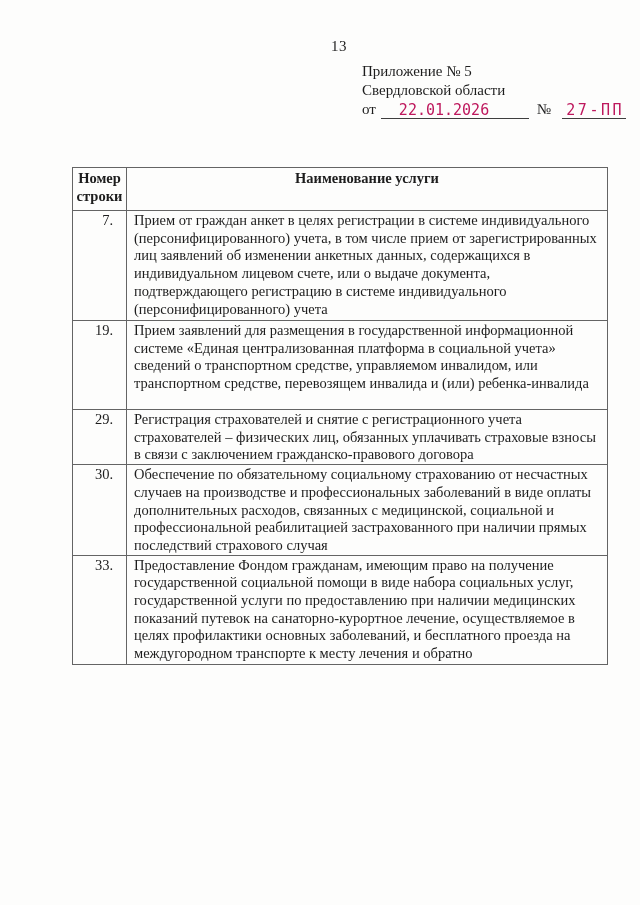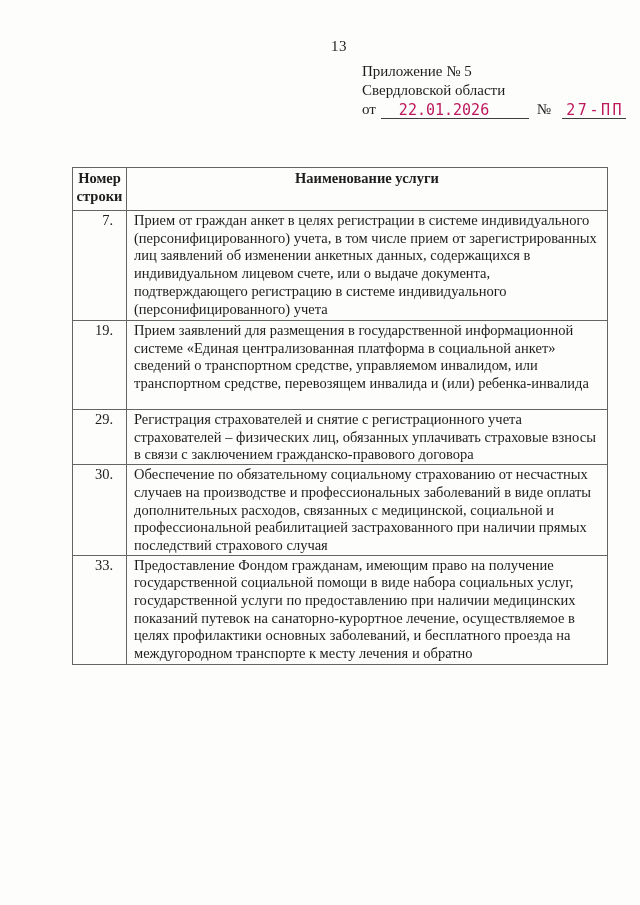--- a/index.html
+++ b/index.html
@@ -117,21 +117,21 @@
       <tr class="h-hdr">
     <th>Номер строки</th>
     <th>Наименование услуги</th>
   </tr>
   <tr class="h-r0">
     <td class="num-cell">7.</td>
     <td class="service-cell">Прием от граждан анкет в целях регистрации в системе индивидуального (персонифицированного) учета, в том числе прием от зарегистрированных лиц заявлений об изменении анкетных данных, содержащихся в индивидуальном лицевом счете, или о выдаче документа, подтверждающего регистрацию в системе индивидуального (персонифицированного) учета</td>
   </tr>
   <tr class="h-r2">
     <td class="num-cell">19.</td>
-    <td class="service-cell">Прием заявлений для размещения в государственной информационной системе «Единая централизованная платформа в социальной анкет» сведений о транспортном средстве, управляемом инвалидом, или транспортном средстве, перевозящем инвалида и (или) ребенка-инвалида</td>
+    <td class="service-cell">Прием заявлений для размещения в государственной информационной системе «Единая централизованная платформа в социальной учета» сведений о транспортном средстве, управляемом инвалидом, или транспортном средстве, перевозящем инвалида и (или) ребенка-инвалида</td>
   </tr>
   <tr class="h-r3">
     <td class="num-cell">29.</td>
     <td class="service-cell">Регистрация страхователей и снятие с регистрационного учета страхователей – физических лиц, обязанных уплачивать страховые взносы в связи с заключением гражданско-правового договора</td>
   </tr>
   <tr class="h-r4">
     <td class="num-cell">30.</td>
     <td class="service-cell">Обеспечение по обязательному социальному страхованию от несчастных случаев на производстве и профессиональных заболеваний в виде оплаты дополнительных расходов, связанных с медицинской, социальной и профессиональной реабилитацией застрахованного при наличии прямых последствий страхового случая</td>
   </tr>
   <tr class="h-r5">

